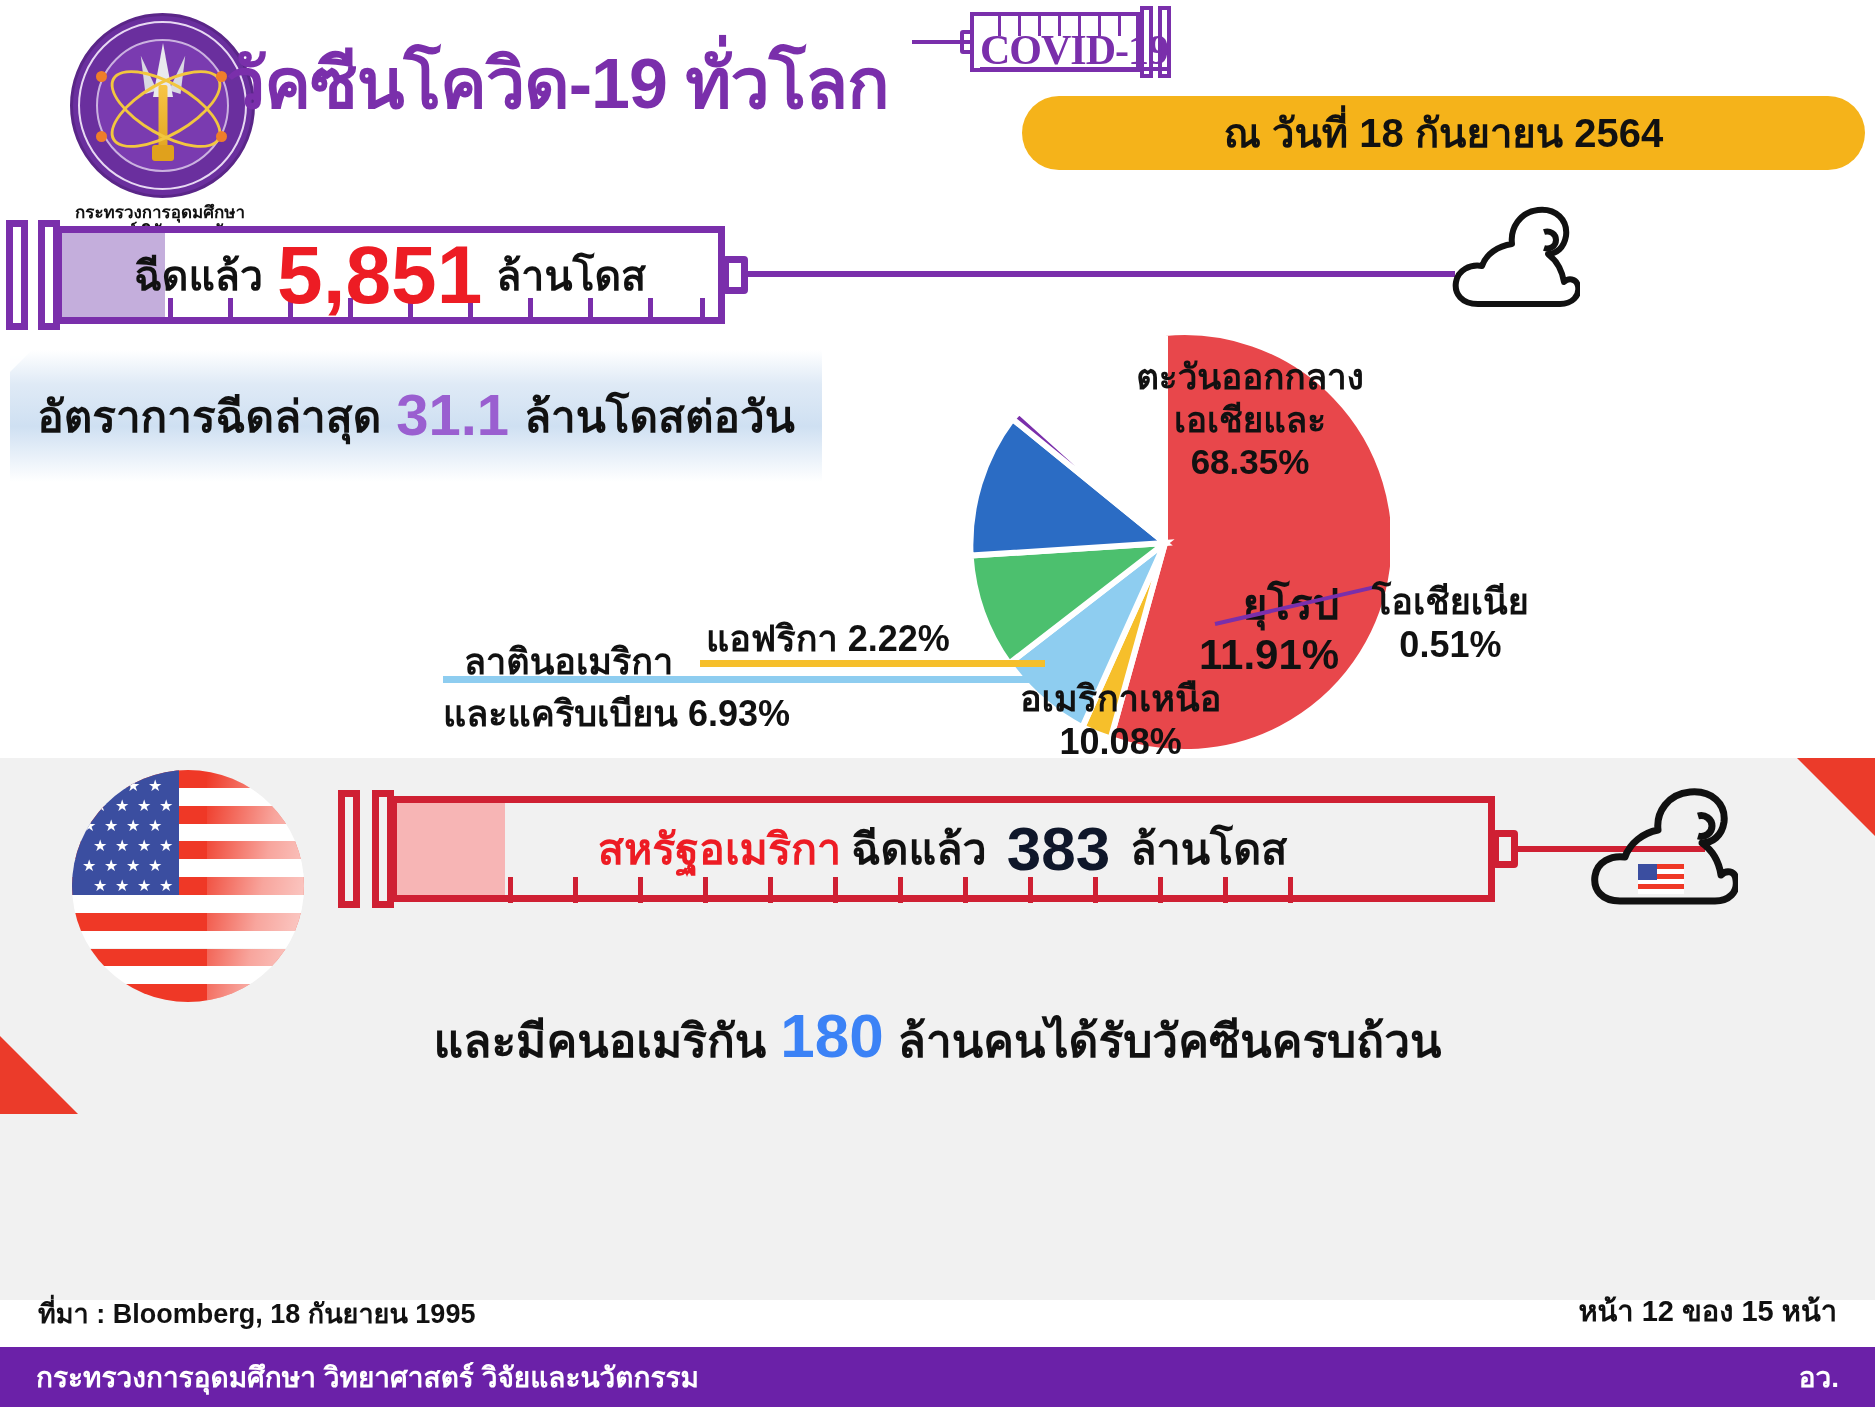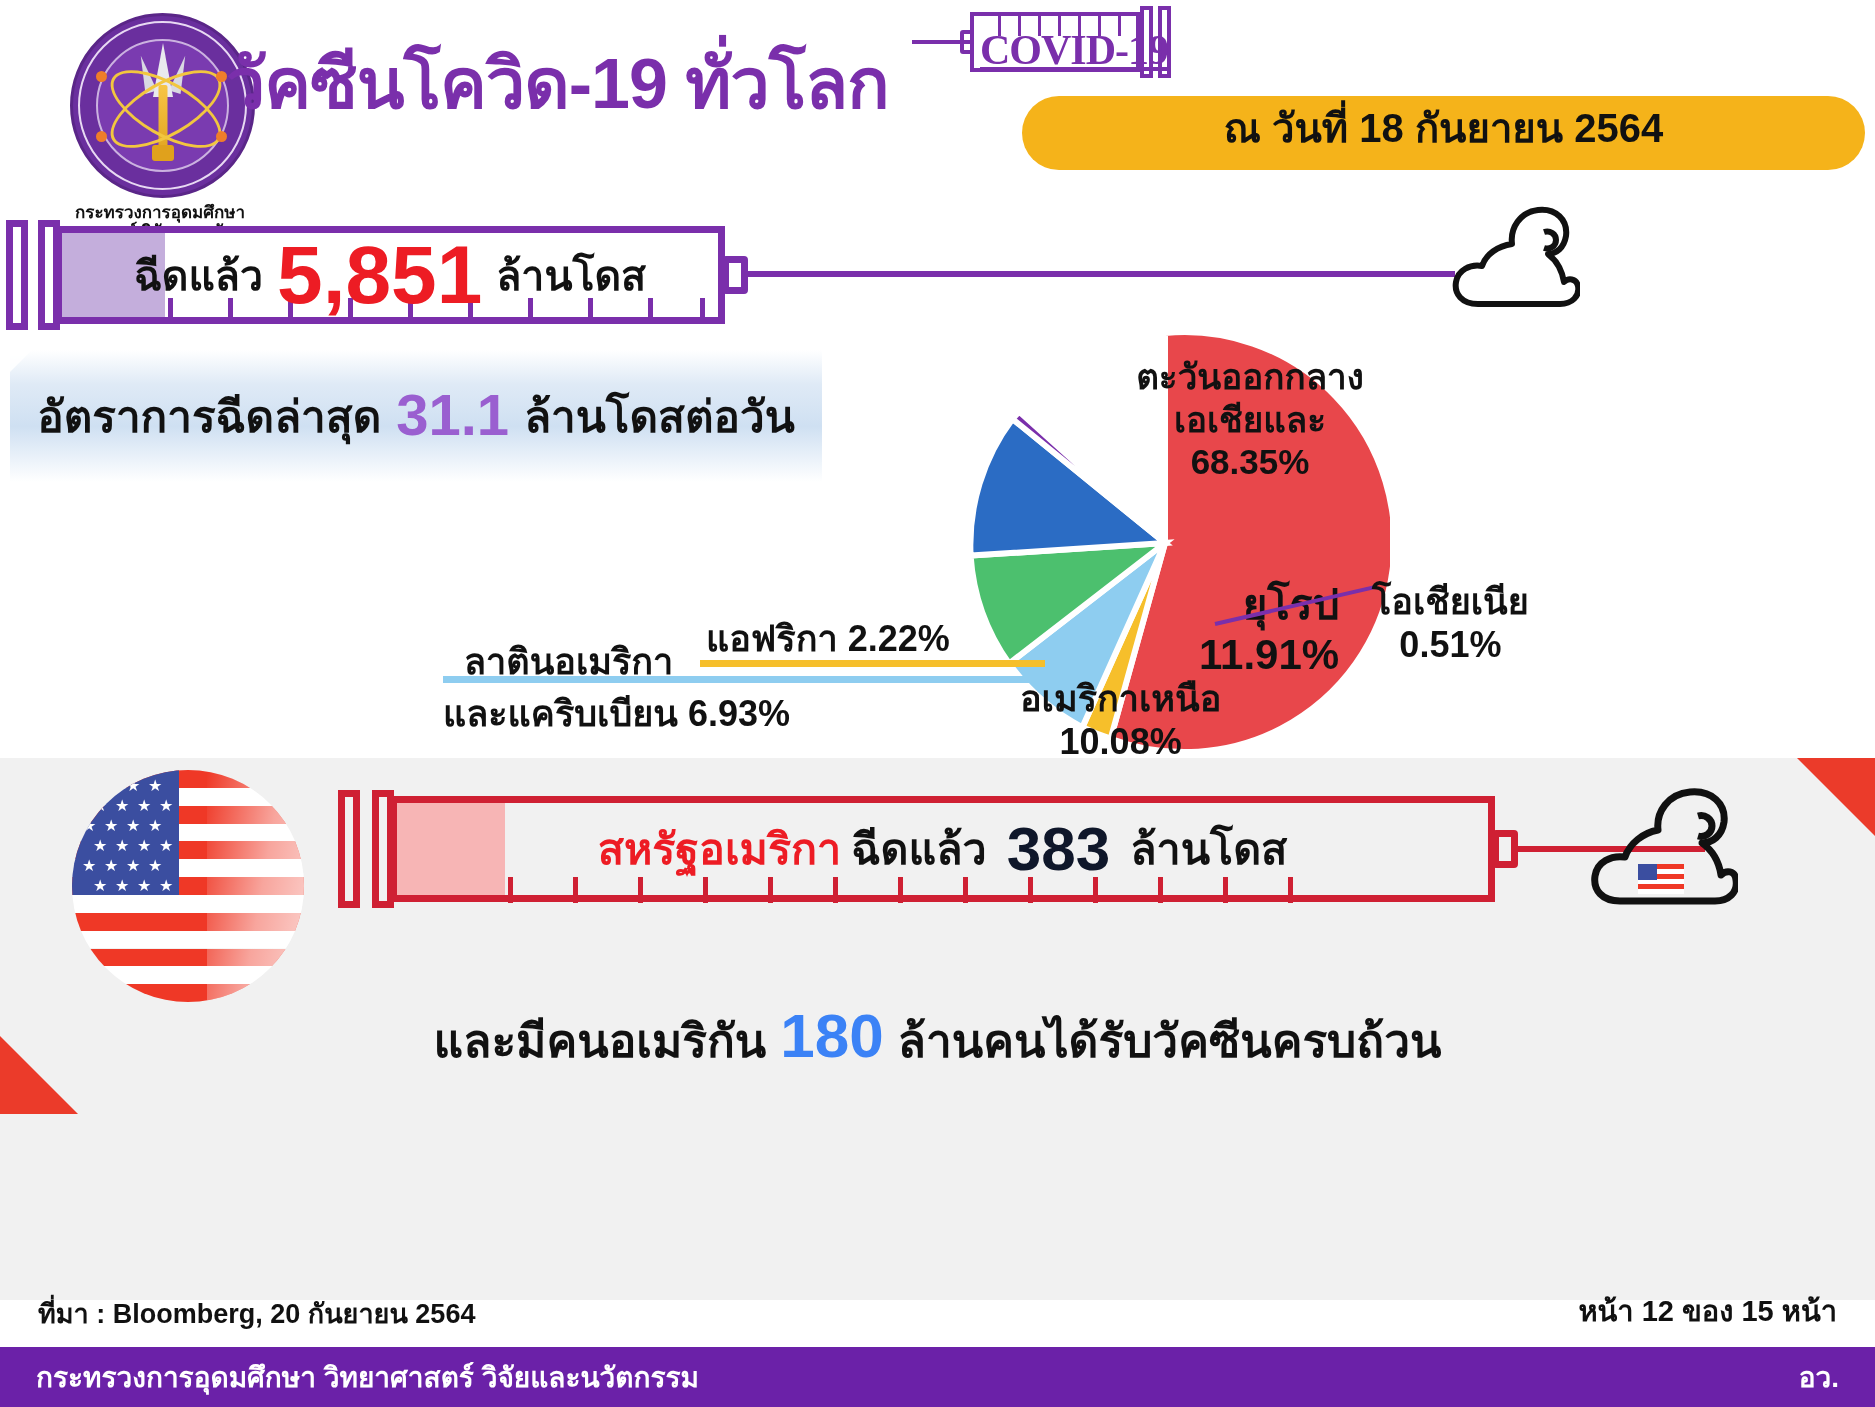--- a/index.html
+++ b/index.html
@@ -38,21 +38,21 @@
   .covid-syringe{position:absolute;left:962px;top:4px;width:225px;height:78px;}
   .cs-barrel{position:absolute;left:8px;top:8px;width:170px;height:60px;border:4px solid #7a2fab;box-sizing:border-box;background:#fff;}
   .cs-tick{position:absolute;top:10px;width:3px;height:22px;background:#7a2fab;}
   .cs-plunger{position:absolute;left:178px;top:2px;width:13px;height:72px;border:4px solid #7a2fab;box-sizing:border-box;}
   .cs-rod{position:absolute;left:196px;top:2px;width:13px;height:72px;border:4px solid #7a2fab;box-sizing:border-box;}
   .cs-needle{position:absolute;left:-50px;top:36px;width:62px;height:4px;background:#7a2fab;}
   .cs-tip{position:absolute;left:-2px;top:26px;width:14px;height:24px;border:4px solid #7a2fab;box-sizing:border-box;border-radius:3px;}
   .covid-label{position:absolute;left:980px;top:26px;font-size:42px;font-weight:bold;color:#7a2fab;letter-spacing:-1px;text-decoration:underline;font-family:"Liberation Serif","DejaVu Serif",serif;}
 
   
-  .date-pill{position:absolute;left:1022px;top:96px;width:843px;height:74px;background:#f5b31a;border-radius:37px;display:flex;justify-content:center;}
+  .date-pill{position:absolute;left:1022px;top:96px;width:843px;height:74px;background:#f5b31a;border-radius:37px;display:flex;align-items:center;justify-content:center;}
   .date-pill span{font-size:40px;font-weight:bold;color:#111;}
 
   
   .syr1{position:absolute;left:0px;top:220px;width:790px;height:110px;}
   .s1-barrel{position:absolute;left:55px;top:6px;width:670px;height:98px;border:7px solid #7a2fab;box-sizing:border-box;background:#fff;}
   .s1-fill{position:absolute;left:62px;top:13px;width:103px;height:84px;background:#c4aedc;}
   .s1-tick{position:absolute;bottom:6px;width:5px;height:26px;background:#7a2fab;}
   .s1-plunger{position:absolute;left:38px;top:0px;width:22px;height:110px;border:7px solid #7a2fab;box-sizing:border-box;background:#fff;}
   .s1-rod{position:absolute;left:6px;top:0px;width:22px;height:110px;border:7px solid #7a2fab;box-sizing:border-box;background:#fff;}
   .s1-tip{position:absolute;left:722px;top:36px;width:26px;height:38px;border:7px solid #7a2fab;box-sizing:border-box;border-radius:4px;background:#fff;}
@@ -368,21 +368,21 @@
       <rect x="48" y="86" width="19" height="16" fill="#3b4ea0"></rect>
     </g>
   </svg>
 
   <div class="fullyvax">
     <span class="t">และมีคนอเมริกัน</span>
     <span class="n">180</span>
     <span class="t">ล้านคนได้รับวัคซีนครบถ้วน</span>
   </div>
 
-  <div class="source">ที่มา : Bloomberg, 20 กันยายน 2564</div>
+  <div class="source">ที่มา : Bloomberg, 18 กันยายน 1995</div>
   <div class="pagenum">หน้า 12 ของ 15 หน้า</div>
 
   <div class="footer">
     <div class="fl">กระทรวงการอุดมศึกษา วิทยาศาสตร์ วิจัยและนวัตกรรม</div>
     <div class="fr">อว.</div>
   </div>
 
 </div>
 
 </body></html>

